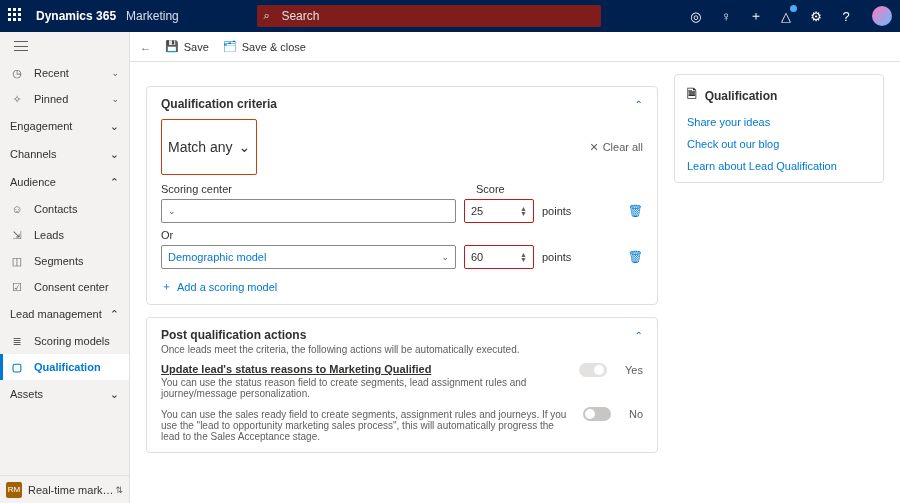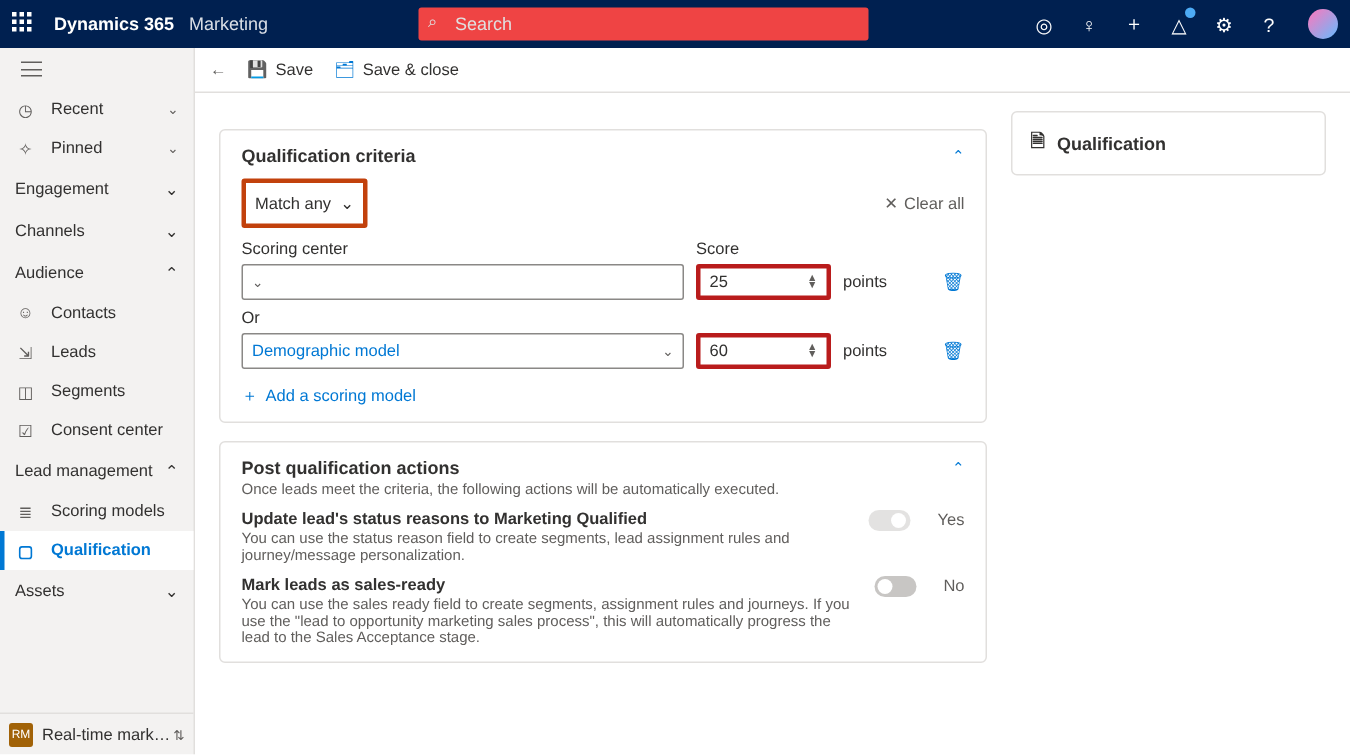--- a/index.html
+++ b/index.html
@@ -3,21 +3,21 @@
 <meta charset="utf-8">
 <style>
 * { box-sizing: border-box; margin: 0; padding: 0; font-family: "Segoe UI", Arial, sans-serif; }
 body { width: 900px; height: 503px; overflow: hidden; background: #fff; font-size: 12px; color: #323130; }
 .topbar { height: 32px; background: #002050; color: #fff; display: flex; align-items: center; padding: 0 8px; }
 .topbar .waffle { width: 16px; height: 16px; display: grid; grid-template-columns: repeat(3,3px); grid-template-rows: repeat(3,3px); gap: 2px; cursor: pointer; }
 .topbar .waffle span { background: #fff; }
 .topbar .brand { font-weight: 600; margin-left: 12px; }
 .topbar .module { margin-left: 10px; opacity: 0.85; }
 .topbar .search-wrap { flex: 1; display: flex; justify-content: center; }
-.topbar .search { width: 300px; height: 22px; background: #ef4444; border: none; border-radius: 2px; color: #fff; padding: 0 8px 0 24px; font-size: 12px; }
+.topbar .search { width: 344px; height: 22px; background: #7f1d1d; border: none; border-radius: 2px; color: #fff; padding: 0 8px 0 24px; font-size: 12px; }
 .topbar .search::placeholder { color: #e0e0e0; }
 .topbar .search-wrap-inner { position: relative; }
 .topbar .search-ico { position: absolute; left: 6px; top: 4px; color: #e0e0e0; font-size: 11px; }
 .topbar .icons { display: flex; align-items: center; gap: 14px; margin-left: 8px; }
 .topbar .ico { width: 16px; height: 16px; display: flex; align-items: center; justify-content: center; cursor: pointer; color: #fff; font-size: 13px; position: relative; }
 .topbar .avatar { width: 20px; height: 20px; border-radius: 50%; background: linear-gradient(135deg,#f7b,#6bf); margin-left: 4px; }
 .badge { position: absolute; top: -3px; right: -3px; width: 7px; height: 7px; background: #4dabf5; border-radius: 50%; }
 .shell { display: flex; height: 471px; }
 .left { width: 130px; background: #f3f2f1; display: flex; flex-direction: column; border-right: 1px solid #e1dfdd; }
 .left .hamburger { height: 28px; display: flex; align-items: center; padding-left: 14px; cursor: pointer; }
@@ -42,39 +42,39 @@
 .content { flex: 1; overflow: auto; padding: 12px 16px; display: flex; gap: 16px; }
 .col-main { flex: 1; min-width: 0; }
 h1.page-title { font-size: 15px; font-weight: 600; }
 p.page-desc { font-size: 11px; color: #605e5c; margin-top: 2px; }
 .card { border: 1px solid #e1dfdd; border-radius: 4px; margin-top: 12px; padding: 10px 14px; }
 .card-hdr { display: flex; align-items: center; }
 .card-hdr .t { font-size: 12px; font-weight: 600; flex: 1; }
 .card-hdr .chev { color: #0078d4; font-size: 10px; cursor: pointer; }
 .card-sub { font-size: 10px; color: #605e5c; margin-top: 2px; }
 .crit-row { display: flex; align-items: center; gap: 8px; margin-top: 8px; }
-.match-dd { border: 3px solid #c2410c; padding: 7px 6px; font-size: 11px; border-radius: 2px; display: flex; align-items: center; gap: 6px; cursor: pointer; }
+.match-dd { border: 1px solid #c2410c; padding: 19px 6px; font-size: 14px; border-radius: 2px; display: flex; align-items: center; gap: 6px; cursor: pointer; }
 .clear { margin-left: auto; color: #605e5c; font-size: 11px; display: flex; align-items: center; gap: 4px; cursor: pointer; }
 .field-labels { display: flex; gap: 8px; margin-top: 8px; font-size: 11px; }
 .field-labels .fl1 { width: 295px; }
-.field-labels .fl2 { width: 70px; }
+.field-labels .fl2 { width: 70px; margin-left: 12px; }
 .model-row { display: flex; align-items: center; gap: 8px; margin-top: 4px; }
 .dd { width: 295px; border: 1px solid #8a8886; height: 24px; display: flex; align-items: center; padding: 0 6px; font-size: 11px; color: #0078d4; cursor: pointer; border-radius: 2px; }
 .dd .flex { flex: 1; }
 .dd .caret { color: #605e5c; font-size: 9px; }
-.num { width: 90px; border: 3px solid #b91c1c; height: 24px; display: flex; align-items: center; padding: 0 6px; font-size: 11px; border-radius: 2px; }
+.num { width: 70px; border: 1px solid #b91c1c; height: 24px; display: flex; align-items: center; padding: 0 6px; font-size: 11px; border-radius: 2px; }
 .num .flex { flex: 1; }
 .num .spin { display: flex; flex-direction: column; line-height: 5px; font-size: 7px; color: #605e5c; }
 .unit { font-size: 11px; color: #323130; }
 .trash { margin-left: auto; color: #0078d4; font-size: 12px; cursor: pointer; }
 .or-lbl { font-size: 11px; margin-top: 6px; }
 .add-link { color: #0078d4; font-size: 11px; margin-top: 10px; cursor: pointer; display: flex; align-items: center; gap: 5px; }
 .action-row { display: flex; align-items: flex-start; margin-top: 8px; gap: 12px; }
 .action-row .txtcol { flex: 1; }
-.action-row .ttl { font-size: 11px; font-weight: 600; }
+.action-row .ttl { font-size: 11px; font-weight: 600; text-decoration: underline; }
 .action-row .desc { font-size: 10px; color: #605e5c; margin-top: 2px; }
 .toggle-wrap { display: flex; align-items: center; gap: 18px; }
 .toggle { width: 28px; height: 14px; border-radius: 7px; background: #c8c6c4; position: relative; cursor: pointer; }
 .toggle.on .knob { left: 15px; }
 .toggle .knob { position: absolute; width: 10px; height: 10px; background: #fff; border-radius: 50%; top: 2px; left: 2px; }
 .toggle.disabled { opacity: 0.5; }
 .tlabel { font-size: 11px; color: #605e5c; }
 .side { width: 210px; }
 .side-card { border: 1px solid #e1dfdd; border-radius: 4px; padding: 10px 12px; }
 .side-hdr { display: flex; align-items: center; gap: 8px; font-size: 12px; font-weight: 600; }
@@ -269,36 +269,40 @@
             </div>
             <div class="toggle-wrap">
               <div class="toggle on disabled">
                   <div class="knob"></div>
                 </div>
               <span class="tlabel">Yes</span>
             </div>
           </div>
           <div class="action-row">
             <div class="txtcol">
-              <div class="ttl">Mark leads as sales-ready</div>
               <div class="desc">You can use the sales ready field to create segments, assignment rules and journeys. If you use the "lead to opportunity marketing sales process", this will automatically progress the lead to the Sales Acceptance stage.</div>
             </div>
             <div class="toggle-wrap">
               <div class="toggle">
                   <div class="knob"></div>
                 </div>
               <span class="tlabel">No</span>
             </div>
           </div>
         </div>
       </div>
 
       <div class="side">
         <div class="side-card">
           <div class="side-hdr">
               <span>🗎</span>
               <span>Qualification</span>
             </div>
+          <div class="side-links">
+            <a>Share your ideas</a>
+            <a>Check out our blog</a>
+            <a>Learn about Lead Qualification</a>
+          </div>
         </div>
       </div>
     </div>
   </div>
 </div>
 
 </body></html>

